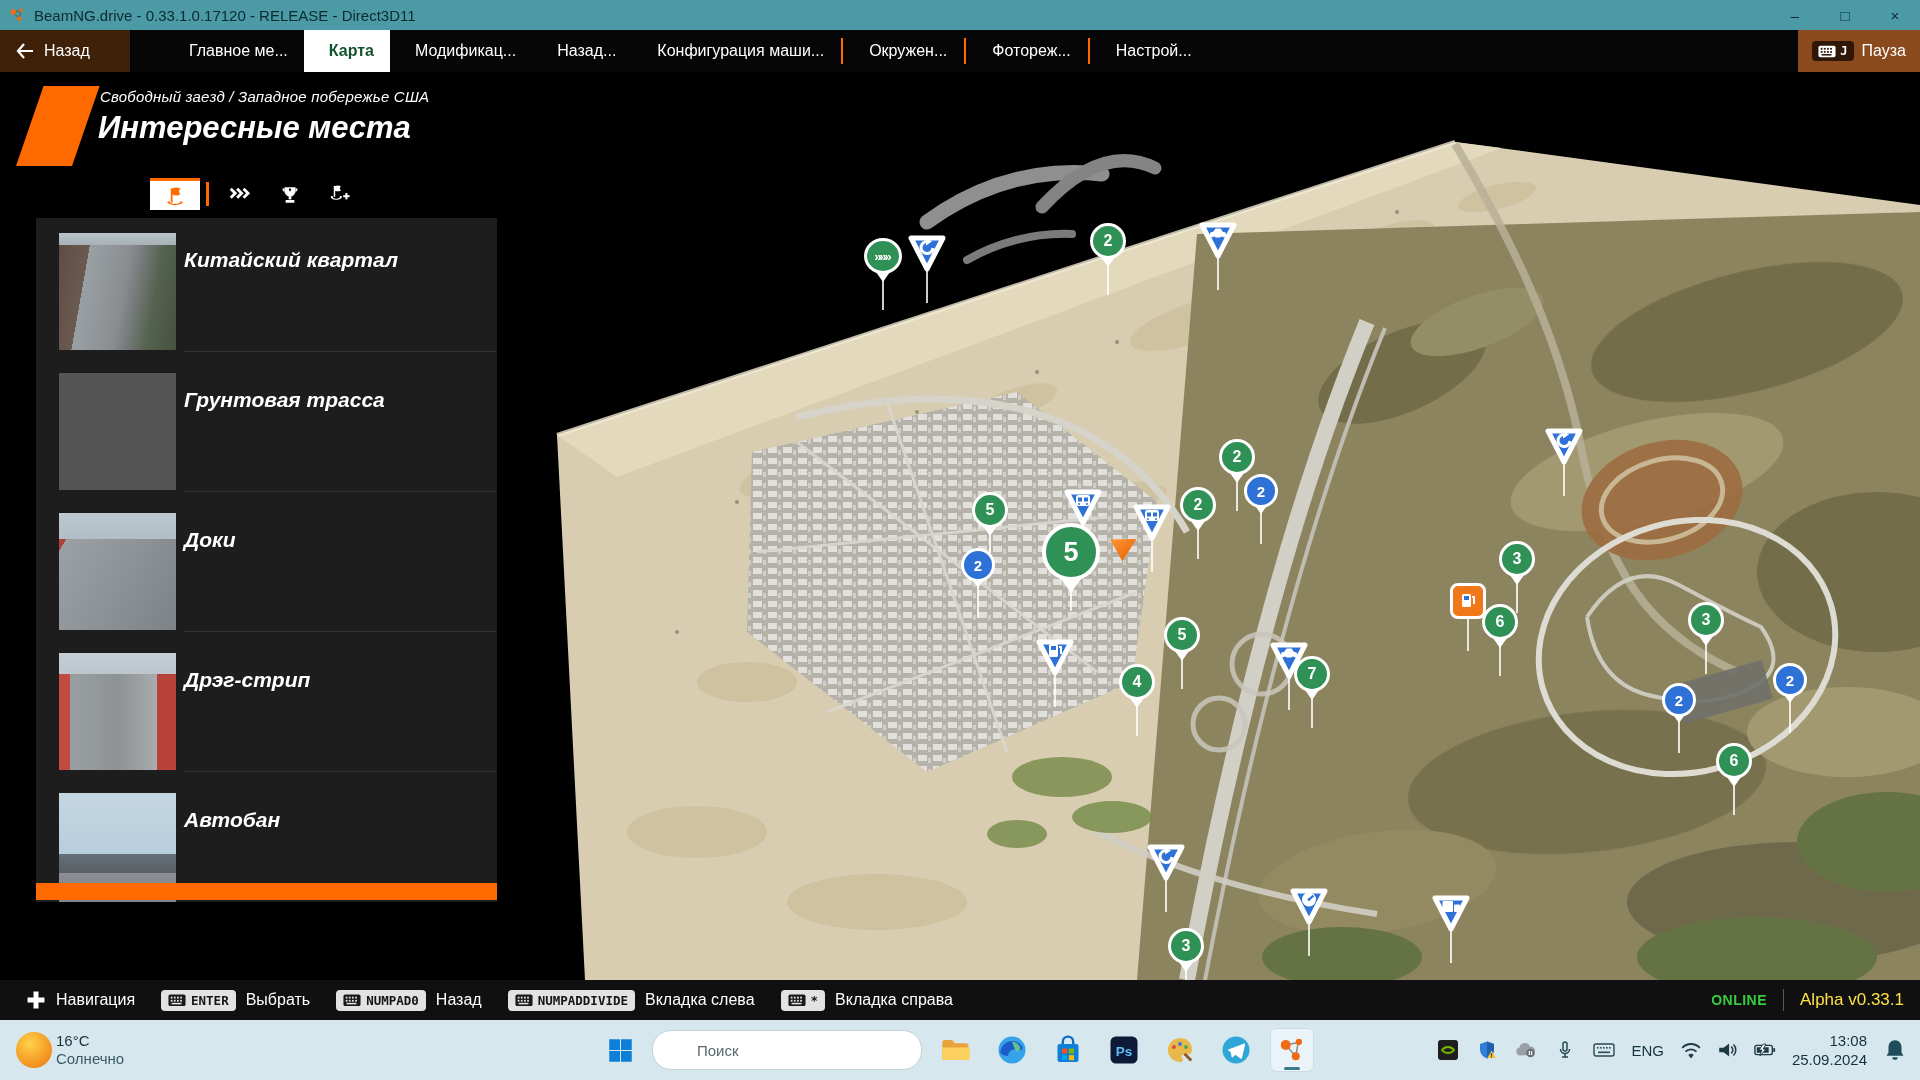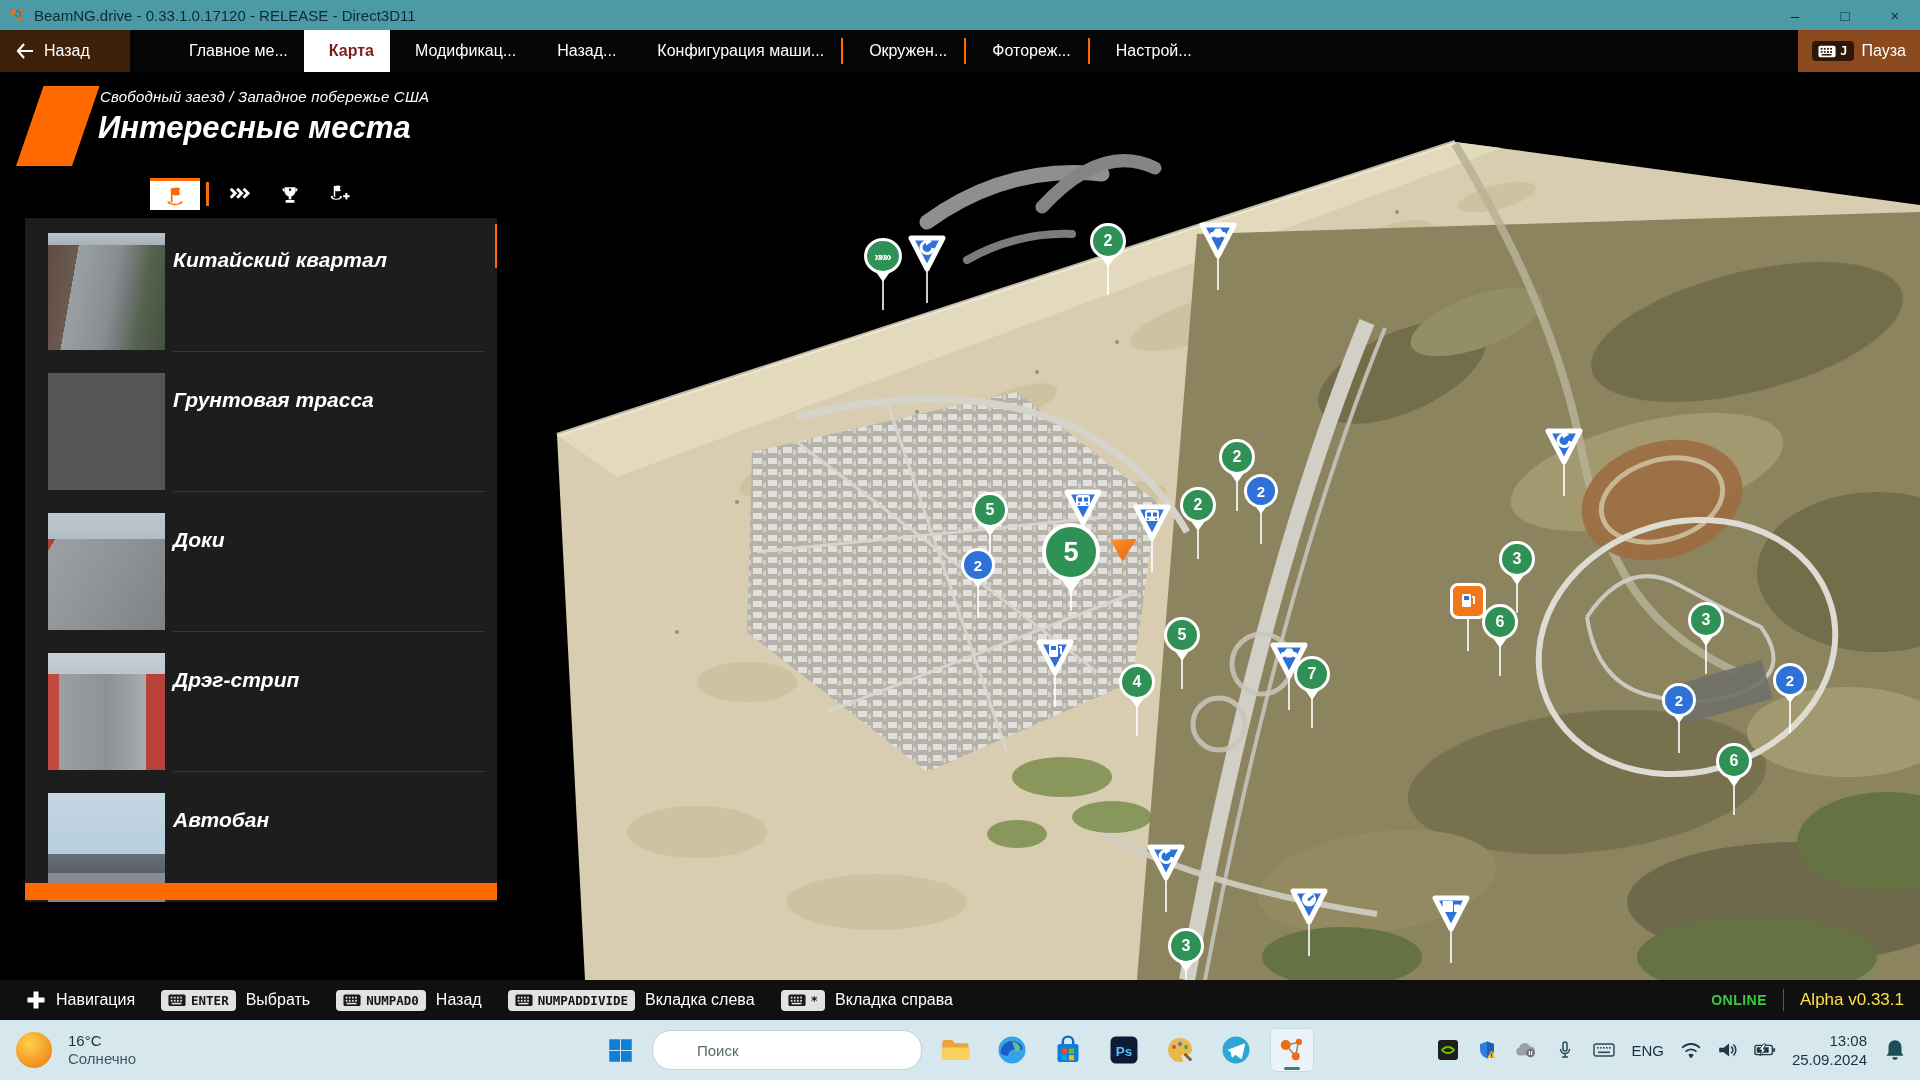--- a/index.html
+++ b/index.html
@@ -16,21 +16,21 @@
   .win-btn{width:50px;height:100%;display:flex;align-items:center;justify-content:center;
            color:#0b2b31;font-size:15px;cursor:default;}
 
   
   #navbar{left:0;top:30px;width:1920px;height:42px;background:#060606;display:flex;align-items:stretch;color:#fff;font-size:16px;}
   .nav-btn{display:flex;align-items:center;gap:9px;padding:0 15px;white-space:nowrap;}
   .nav-btn .ic{width:20px;height:20px;color:#fff;}
   #nav-back{background:#3f2109;width:100px;}
   #nav-tabs{display:flex;align-items:stretch;margin-left:34px;}
   .nav-tab{display:flex;align-items:center;gap:9px;padding:0 16px;white-space:nowrap;}
-  .nav-tab.active{background:#fff;color:#7f1d1d;font-weight:bold;text-align:right;}
+  .nav-tab.active{background:#fff;color:#14532d;font-weight:bold;text-align:right;}
   .nav-tab.active .ic{color:#ff6a00;}
   .nav-div{width:2px;background:#ff6a00;margin:8px 1px;}
   #nav-pause{margin-left:auto;background:#8a4a1d;display:flex;align-items:center;gap:8px;padding:0 14px;}
   .key-badge-dark{background:#2f1707;border-radius:4px;display:flex;align-items:center;gap:4px;padding:3px 6px;
                   color:#fff;font-family:"DejaVu Sans Mono",monospace;font-size:12px;font-weight:bold;--hole:#2f1707;}
   .key-badge-dark .ic{width:18px;height:13px;color:#fff;}
 
   
   #logo{left:16px;top:86px;width:56px;height:80px;background:#ff6a00;transform:skewX(-19deg);transform-origin:50% 100%;}
   #breadcrumb{left:100px;top:88px;color:#fff;font-size:15px;font-style:italic;font-weight:normal;letter-spacing:.2px;}
@@ -38,21 +38,21 @@
 
   
   #subtabs{left:150px;top:178px;display:flex;align-items:center;height:32px;}
   .subtab{width:50px;height:32px;display:flex;align-items:center;justify-content:center;color:#fff;}
   .subtab .ic{width:22px;height:20px;color:#fff;}
   .subtab.active{background:#fff;border-top:3px solid #ff6a00;height:29px;}
   .subtab.active .ic{color:#ff6a00;}
   .subtab-div{width:3px;height:24px;background:#ff6a00;margin:0 6px;}
 
   
-  #panel{left:25px;top:218px;width:477px;height:684px;background:#1d1d1d;overflow:hidden;}
+  #panel{left:36px;top:218px;width:477px;height:684px;background:#1d1d1d;overflow:hidden;}
   .poi-item{position:relative;height:140px;}
   .poi-thumb{position:absolute;left:23px;top:15px;width:117px;height:117px;background:#555;}
   .poi-title{position:absolute;left:148px;top:30px;color:#fff;font-size:21px;font-weight:bold;font-style:italic;}
   .poi-item::after{content:"";position:absolute;left:148px;right:17px;bottom:6px;height:1px;background:#343434;}
   .poi-item.partial::after{display:none;}
   #scroll-accent{position:absolute;right:0;top:6px;width:7px;height:44px;background:#ff6a00;}
   #panel-bottom-bar{position:absolute;left:0;right:0;bottom:2px;height:17px;background:#ff6a00;}
   .t1{background:
       linear-gradient(180deg,#b9c5c9 0%,#a8b2b6 10%,transparent 10%),
       linear-gradient(100deg,#5e4c42 0%,#6b5a50 24%,#99a0a4 24%,#8a8d90 54%,#7e8184 60%,#55624f 78%,#46523f 100%);}
@@ -93,21 +93,21 @@
   .key-badge{background:#e2e2e2;border-radius:4px;display:flex;align-items:center;gap:5px;padding:3px 7px;
              color:#151515;font-family:"DejaVu Sans Mono",monospace;font-size:12.5px;font-weight:bold;--hole:#e2e2e2;}
   .key-badge .ic{width:18px;height:13px;color:#1a1a1a;}
   #kb-right{margin-left:auto;display:flex;align-items:center;gap:16px;margin-right:16px;}
   #online{color:#39cc3f;font-weight:bold;font-size:14px;letter-spacing:.5px;}
   .kb-vdiv{width:1px;height:22px;background:#5a5a5a;}
   #version{color:#fde047;font-size:17px;text-align:center;}
 
   
   #taskbar{left:0;top:1020px;width:1920px;height:60px;background:#d6e8ee;display:flex;align-items:center;color:#15333c;}
-  #weather{display:flex;align-items:center;gap:16px;margin-left:16px;}
+  #weather{display:flex;align-items:center;gap:4px;margin-left:16px;}
   #sun{width:36px;height:36px;border-radius:50%;background:radial-gradient(circle at 38% 32%,#ffd24a,#f2901e 70%,#e87c12);}
   #weather .w-temp{font-size:15px;line-height:18px;}
   #weather .w-cond{font-size:15px;line-height:18px;color:#3c5a64;}
   #tb-center{position:absolute;left:600px;top:0;height:60px;display:flex;align-items:center;gap:12px;}
   #start-btn{width:40px;height:40px;display:flex;align-items:center;justify-content:center;border-radius:6px;}
   #start-btn svg{width:25px;height:25px;}
   #search-pill{width:250px;height:38px;background:#fff;border:1px solid #c3d2d8;border-radius:19px;
                display:flex;align-items:center;padding:0 5px 0 13px;gap:20px;}
   #search-pill .ic{width:18px;height:18px;}
   #search-input{border:none;outline:none;flex:1;font-size:15px;color:#444;background:transparent;margin-left:9px;

